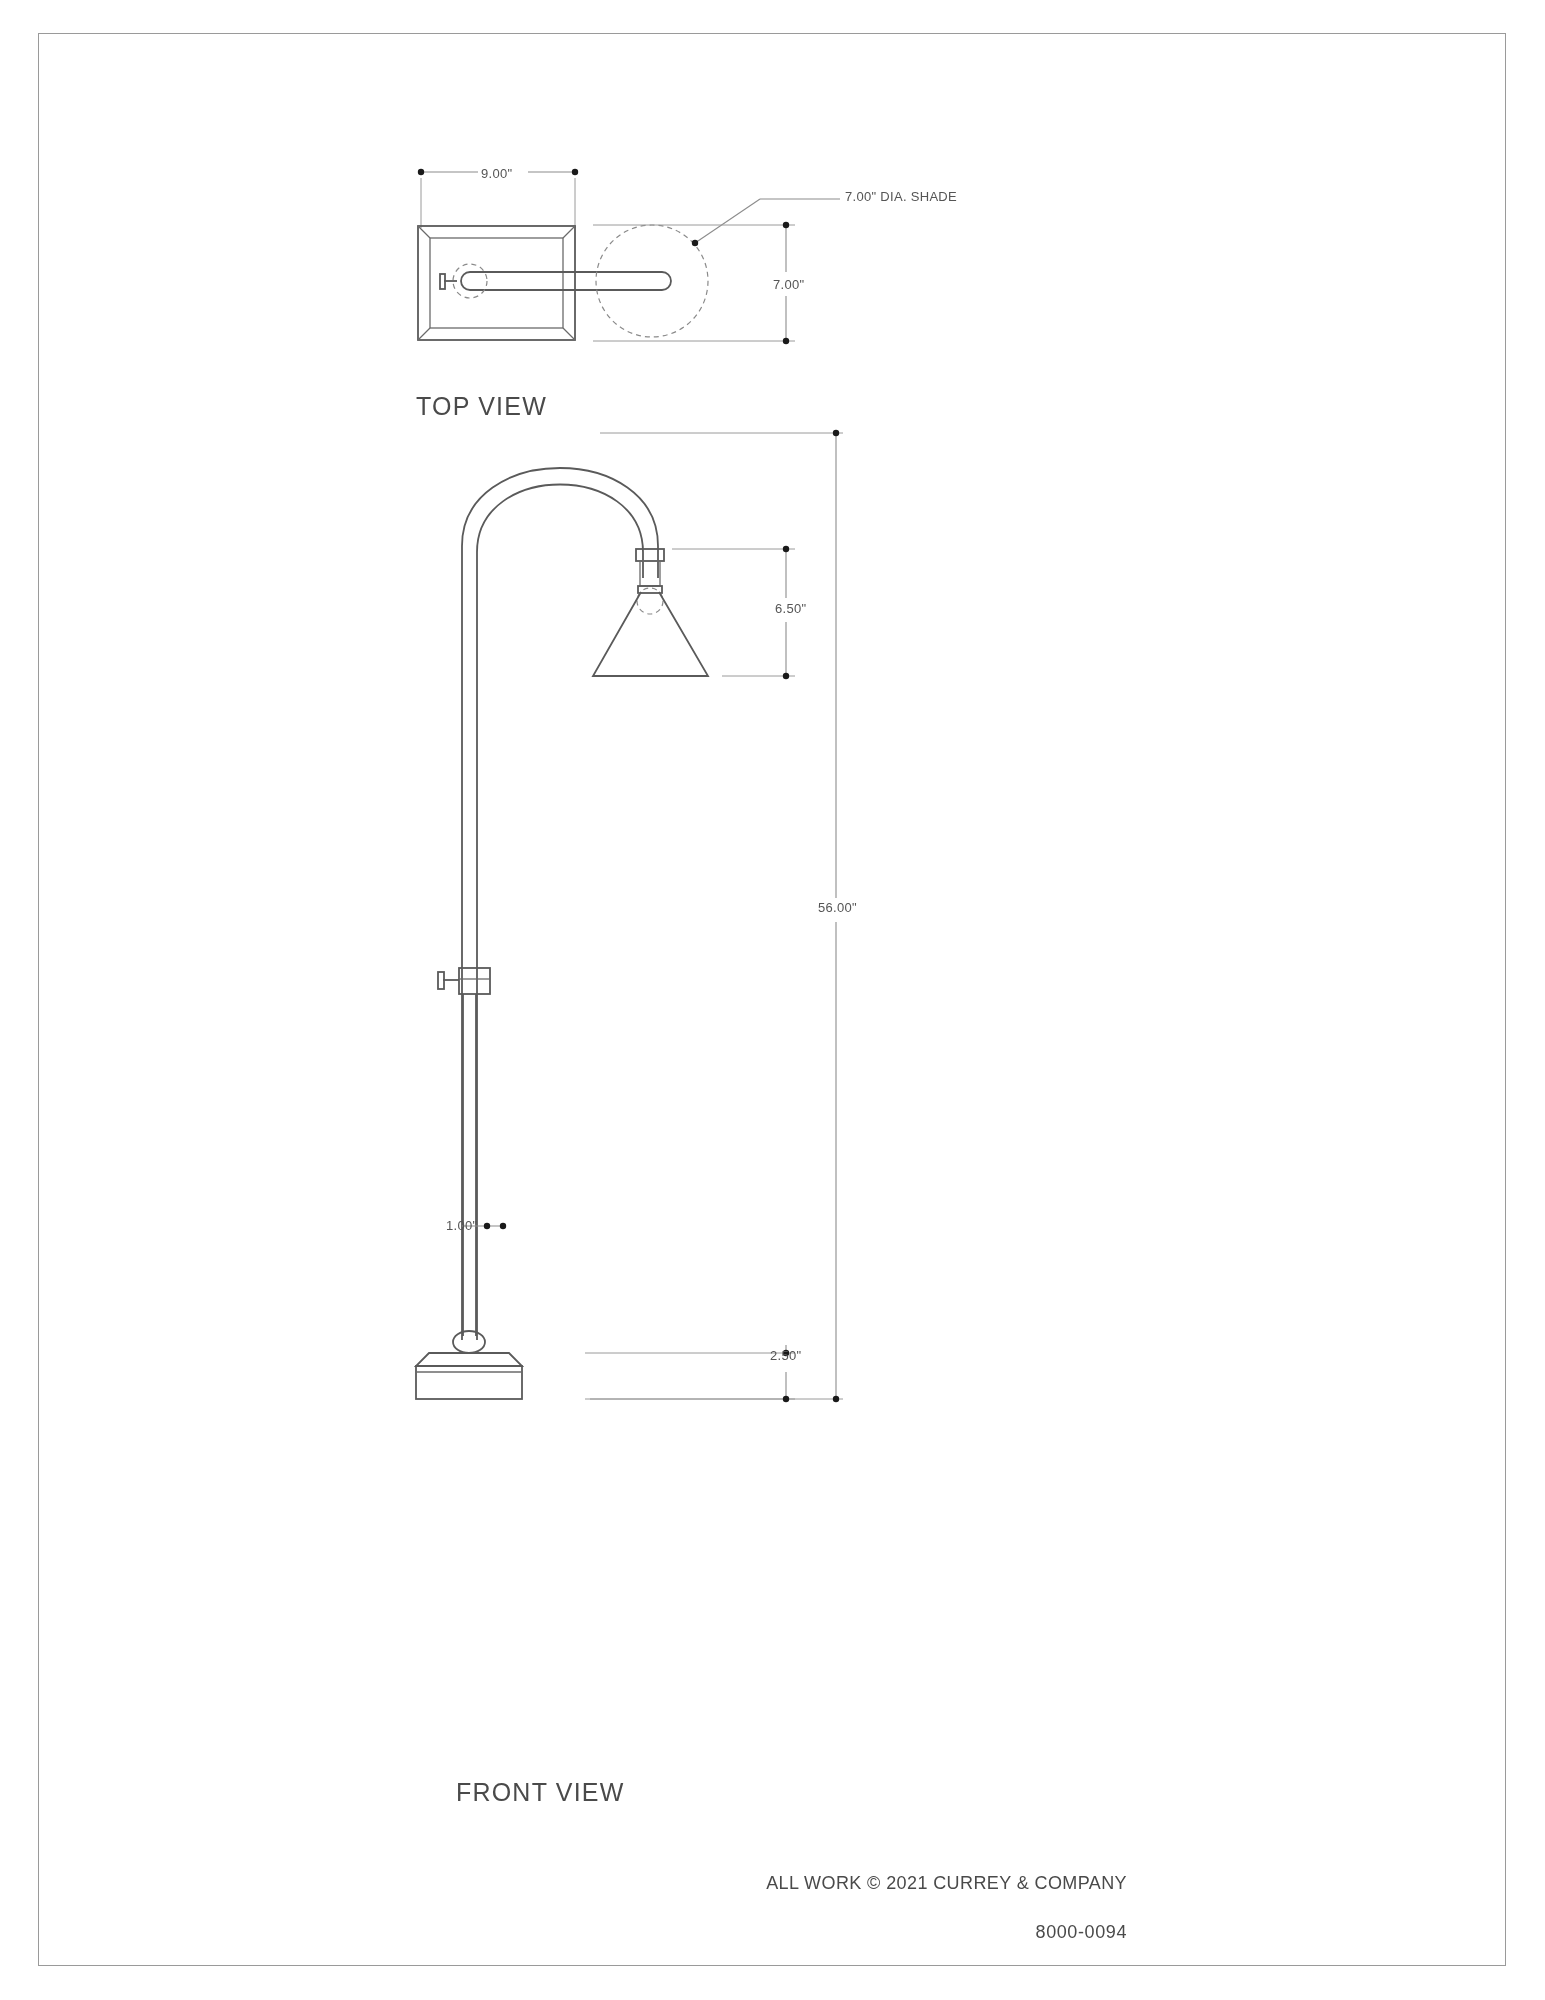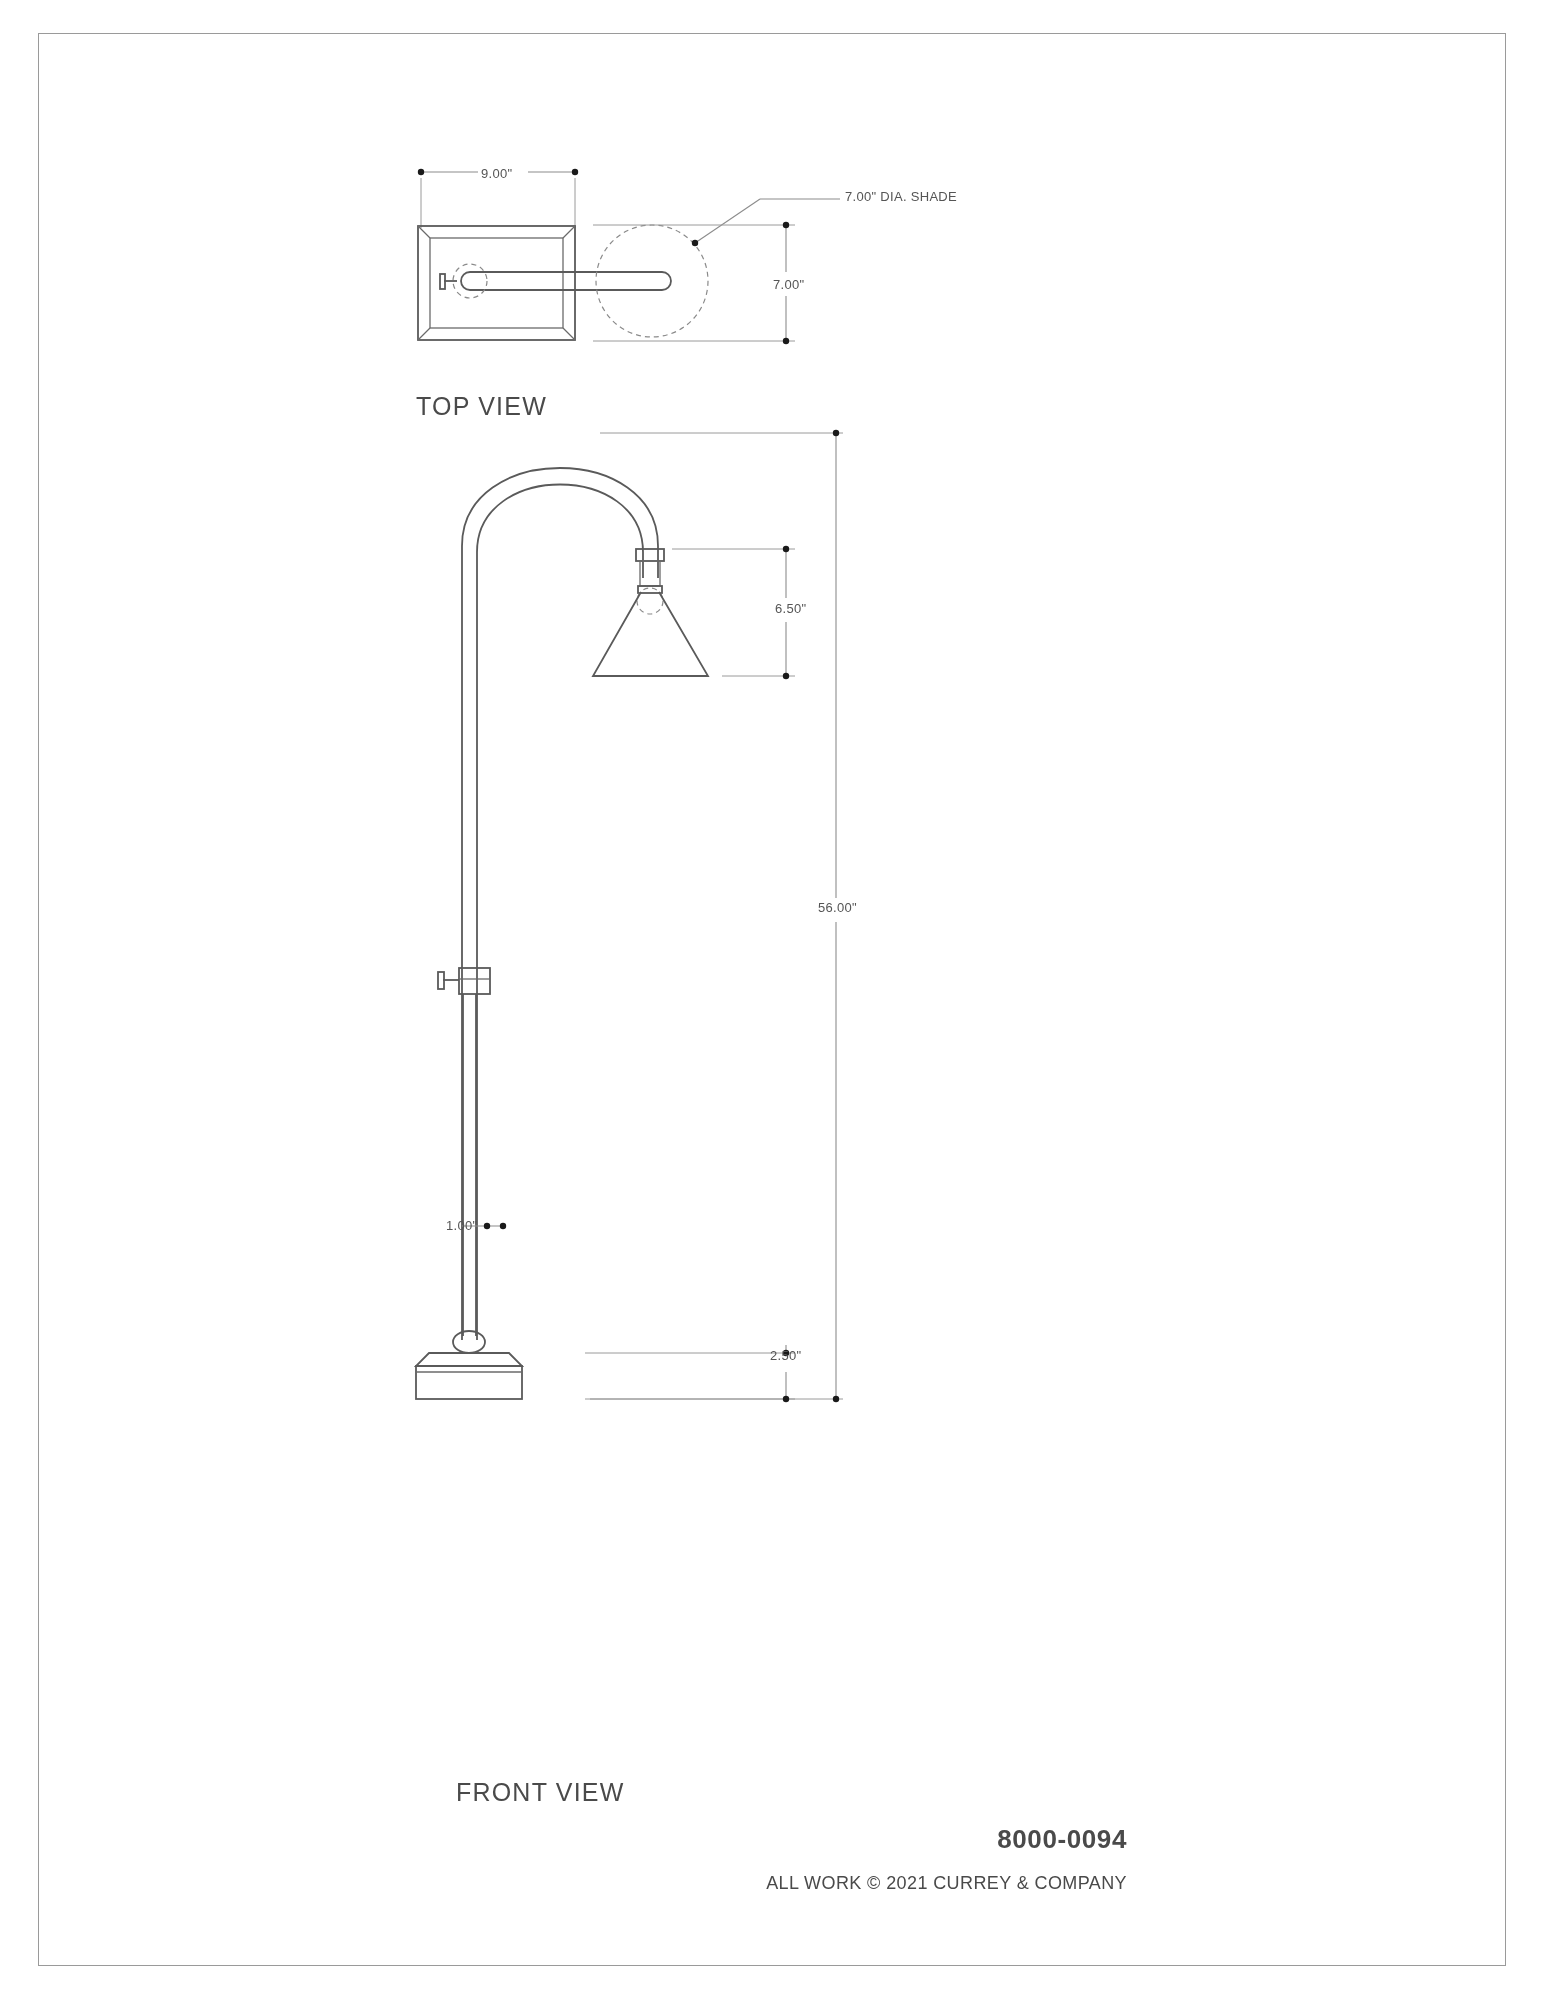--- a/index.html
+++ b/index.html
@@ -48,24 +48,23 @@
   #top-view-label { left: 416px; top: 364px; margin-top: 28px; }
   #front-view-label { left: 416px; top: 1778px; margin-left: 40px; }
   .footer-text {
     position: absolute;
     text-align: right;
     white-space: nowrap;
     color: #4a4a4a;
   }
   #sku-text {
     right: 418px;
-    top: 1824px;
-    font-size: 26px;
+    top: 1922px;
+    font-size: 18px;
     letter-spacing: 0.6px;
-    font-weight: bold;
   }
   #copyright-text {
     right: 418px;
     top: 1873px;
     font-size: 18px;
     letter-spacing: 0.4px;
   }
   .dim-text {
     position: absolute;
     font-size: 13px;

